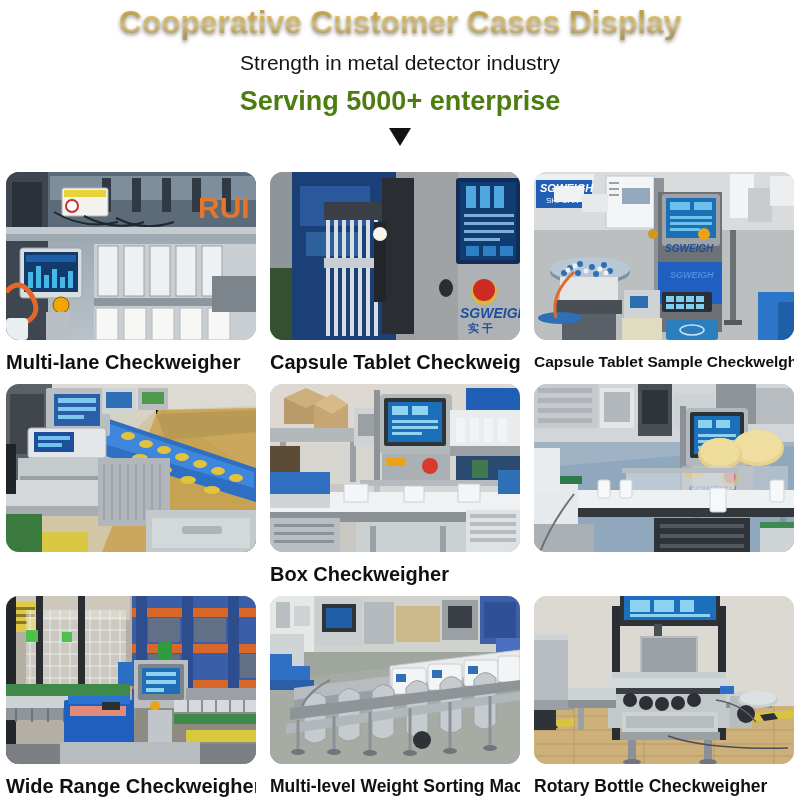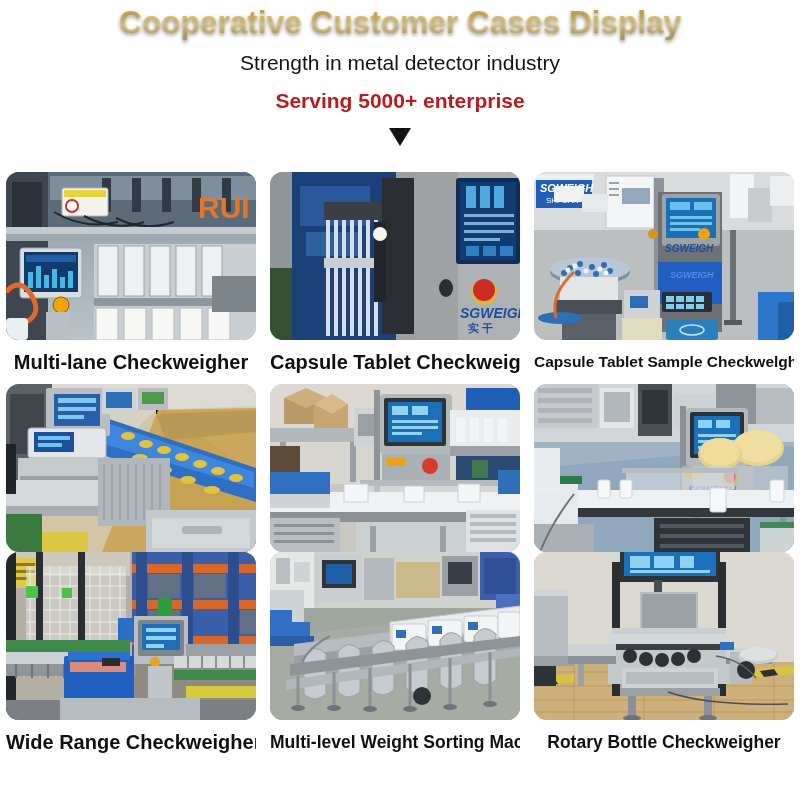--- a/index.html
+++ b/index.html
@@ -50,23 +50,23 @@
 
   .subtitle {
     font-size: 21px;
     font-weight: normal;
     color: #141414;
     margin: 0;
     line-height: 38px;
   }
 
   .subtitle-2 {
-    font-size: 21px;
+    font-size: 27px;
     font-weight: bold;
-    color: #b91c1c;
+    color: #4d7c0f;
     margin: 0;
     line-height: 38px;
   }
 
   .arrow-wrap {
     height: 30px;
     display: flex;
     align-items: center;
     justify-content: center;
     margin-top: 2px;
@@ -101,21 +101,20 @@
     width: 100%;
     height: 168px;
     border-radius: 13px;
     overflow: hidden;
     background: #cdd2d6;
   }
 
   .thumb svg { display: block; width: 100%; height: 100%; }
 
   .caption {
-    text-align: center;
     font-weight: bold;
     color: #101010;
     font-size: 20px;
     line-height: 44px;
     height: 44px;
     white-space: nowrap;
     overflow: hidden;
   }
 
   .caption.small { font-size: 15.5px; }
@@ -486,20 +485,21 @@
               <rect x="200" y="138" width="46" height="4"></rect>
             <rect x="200" y="146" width="46" height="4"></rect>
               <rect x="200" y="154" width="46" height="4"></rect>
             </g>
           <rect x="86" y="138" width="110" height="30" fill="#cbd0d3"></rect>
           <rect x="100" y="142" width="6" height="26" fill="#9aa0a4"></rect>
           <rect x="170" y="142" width="6" height="26" fill="#9aa0a4"></rect>
           <rect x="228" y="86" width="22" height="24" fill="#2f6fb5"></rect>
         </svg>
       </div>
+      <div class="caption">Box Checkweigher</div>
     </div>
 
     <div class="cell">
       <div class="thumb">
         <svg viewBox="0 0 260 168" preserveAspectRatio="none">
           <rect width="260" height="168" fill="#bcc6cc"></rect>
           <rect x="0" y="0" width="260" height="58" fill="#d2d6d8"></rect>
           <rect x="0" y="58" width="260" height="110" fill="#9fb3c4"></rect>
           <path d="M0 84 L260 62 L260 168 L0 168 Z" fill="#8fa8bd"></path>
           <rect x="0" y="0" width="64" height="44" fill="#c6cace"></rect>

